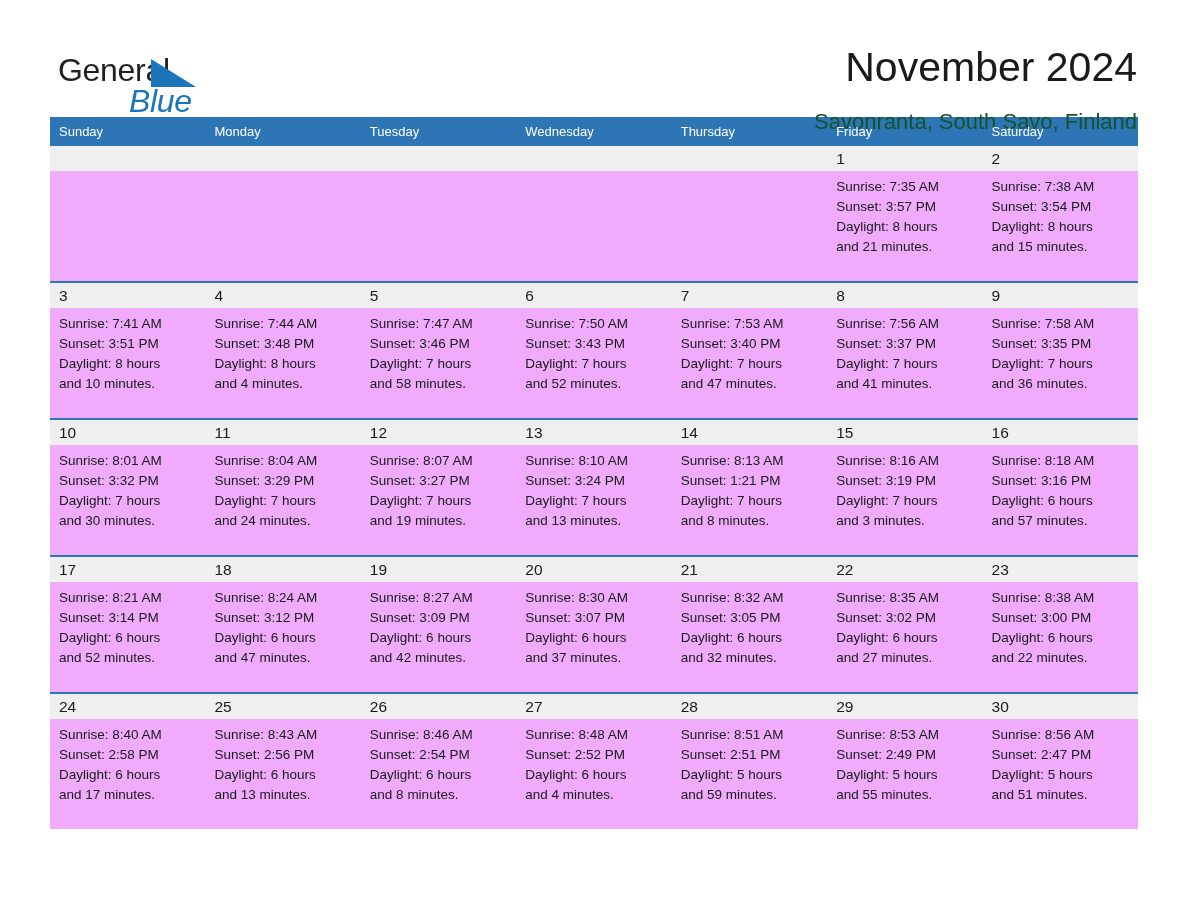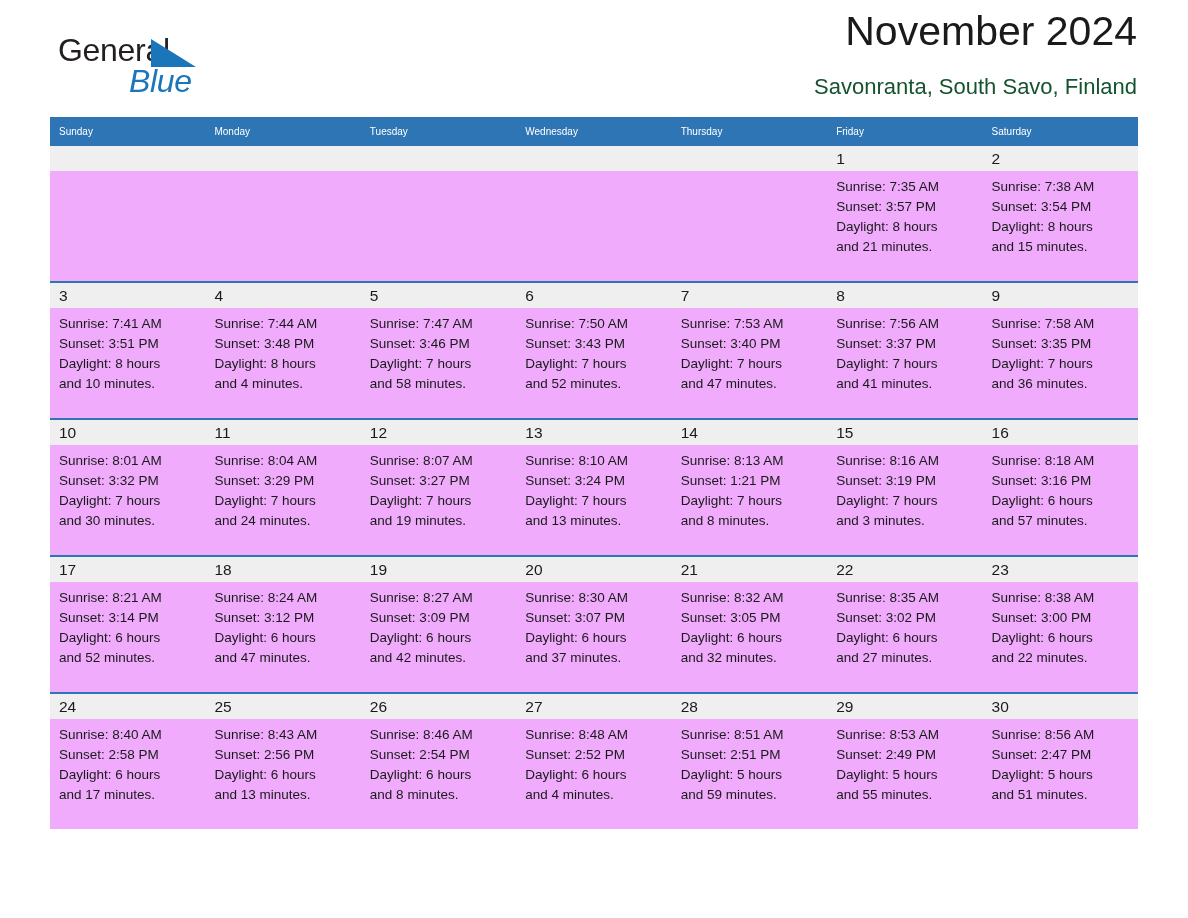--- a/index.html
+++ b/index.html
@@ -18,21 +18,21 @@
     position: relative;
     width: 1188px;
     height: 918px;
     box-sizing: border-box;
     padding: 0 50px;
   }
 
   
   .top {
     display: flex;
-    align-items: flex-end;
+    align-items: flex-start;
     justify-content: space-between;
     padding-top: 44px;
     height: 100px;
     box-sizing: border-box;
   }
   .logo {
     position: relative;
     width: 200px;
     height: 76px;
     line-height: 1;
@@ -93,21 +93,21 @@
     width: 1088px;
   }
   .weekday-row {
     display: grid;
     grid-template-columns: repeat(7, 1fr);
     background: #2e75b6;
     height: 29px;
   }
   .weekday {
     color: #ffffff;
-    font-size: 10px;
+    font-size: 13px;
     line-height: 29px;
     padding-left: 9px;
     box-sizing: border-box;
     white-space: nowrap;
   }
 
   .week {
     width: 100%;
   }
   .week-rule {

